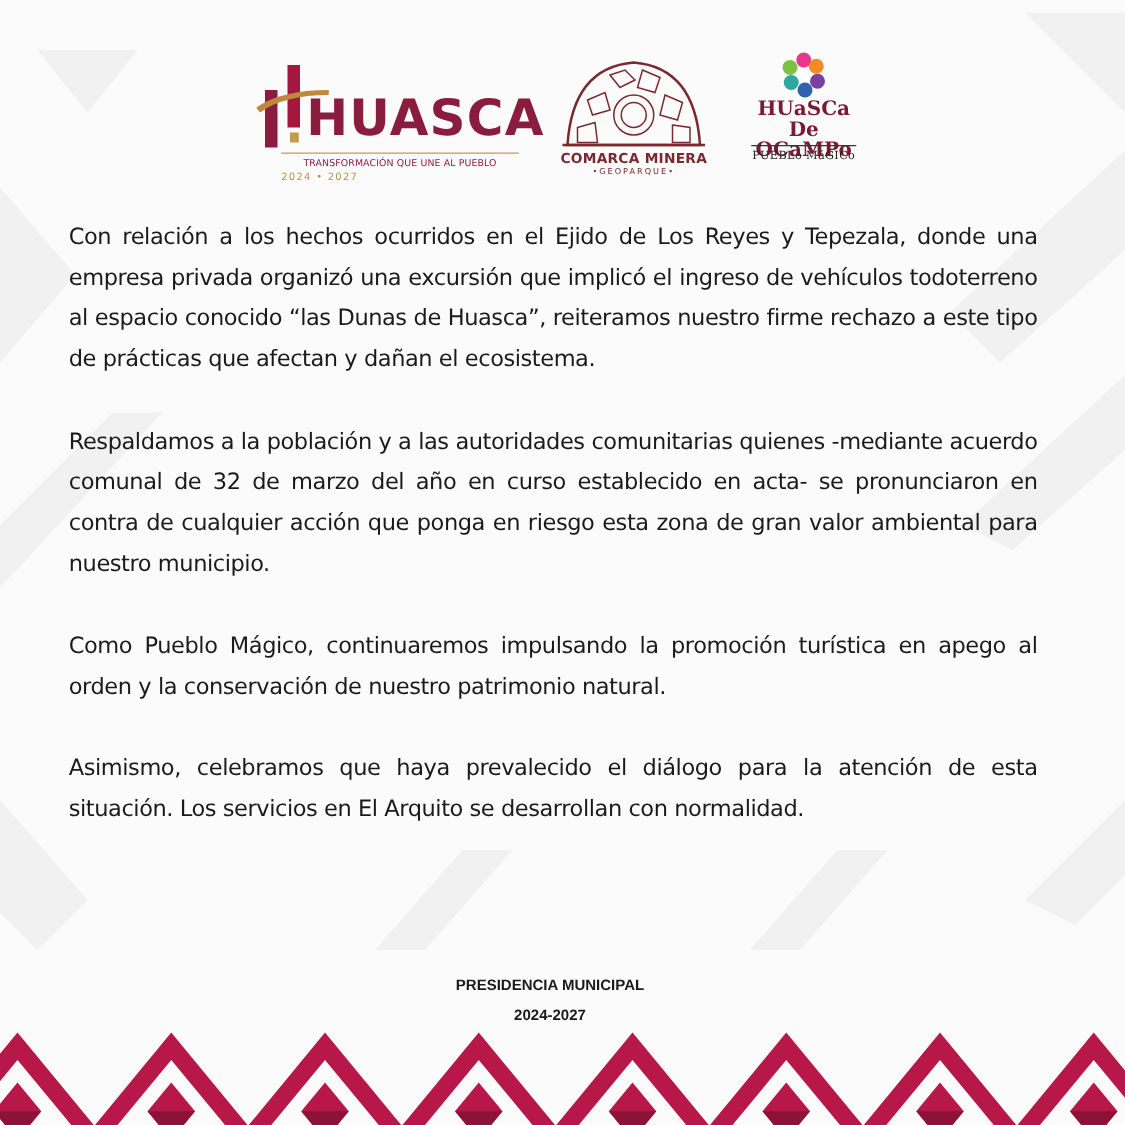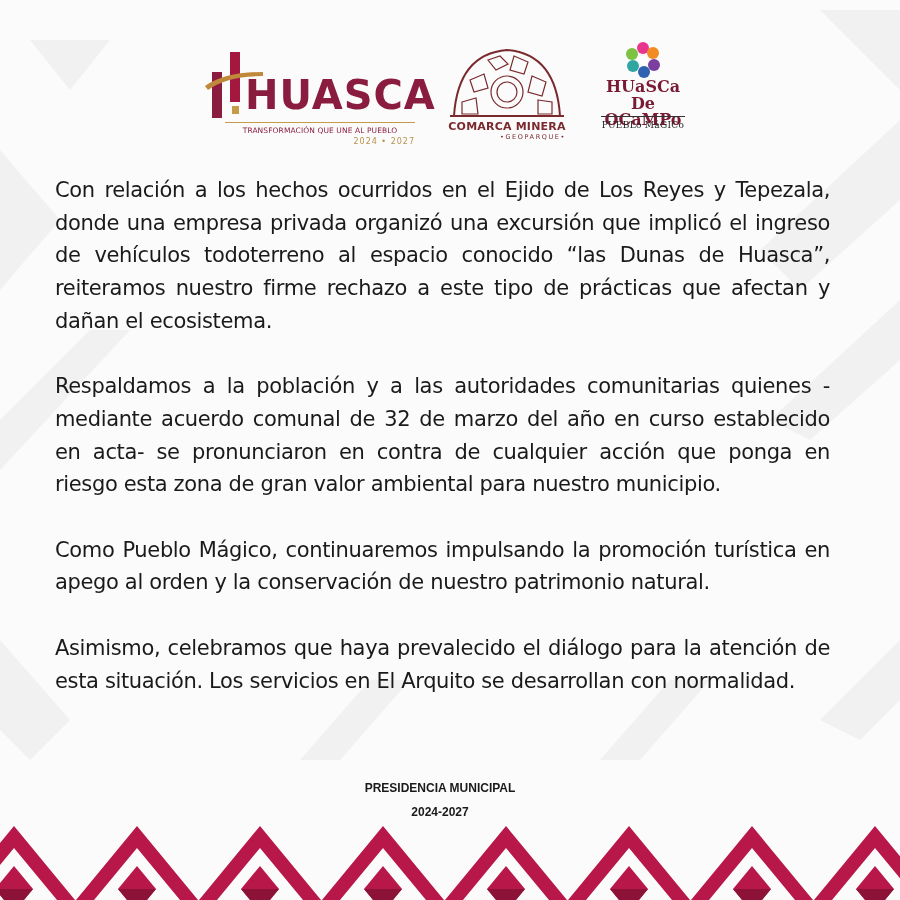--- a/index.html
+++ b/index.html
@@ -18,48 +18,48 @@
       position: absolute; left: 40px; top: 28px;
       font-family: "DejaVu Sans", sans-serif; font-weight: bold;
       font-size: 40px; letter-spacing: 1px; color: #8a1d3f;
     }
     .logo-huasca .tag {
       position: absolute; left: 20px; top: 78px; width: 190px; text-align: center;
       font-size: 7.5px; font-weight: normal; color: #8a1d3f; letter-spacing: 0.1px;
       border-top: 1.5px solid #c59b4a; padding-top: 3px;
     }
     .logo-huasca .years {
-      position: absolute; left: 20px; top: 93px; width: 190px; text-align: right;
+      position: absolute; left: 20px; top: 93px; width: 190px; text-align: left;
       font-size: 8px; color: #b8924a; letter-spacing: 1px;
     }
     .logo-comarca { position: absolute; left: 448px; top: 6px; width: 118px; height: 96px; }
     .logo-comarca .name {
       position: absolute; left: 0; top: 74px; width: 118px; text-align: center;
       font-size: 11px; font-weight: bold; color: #7a2a2e; letter-spacing: 0.2px;
     }
     .logo-comarca .sub {
-      position: absolute; left: 0; top: 87px; width: 118px; text-align: right;
+      position: absolute; left: 0; top: 87px; width: 118px; text-align: center;
       font-size: 6.5px; color: #7a2a2e; letter-spacing: 1.6px;
     }
     .logo-pueblo { position: absolute; left: 593px; top: 0px; width: 110px; height: 100px; }
     .logo-pueblo .l1, .logo-pueblo .l2 {
       position: absolute; left: 0; width: 100px; text-align: center;
       font-family: "DejaVu Serif", serif; font-weight: bold; color: #7a1a35;
       font-size: 16px; line-height: 16px;
     }
     .logo-pueblo .l1 { top: 39px; }
     .logo-pueblo .l2 { top: 56px; }
     .logo-pueblo .rule { position: absolute; left: 8px; top: 76px; width: 84px; border-top: 1.2px solid #333; }
     .logo-pueblo .l3 {
       position: absolute; left: 0; top: 80px; width: 100px; text-align: center;
       font-family: "DejaVu Serif", serif; font-size: 9px; color: #222; letter-spacing: 0.3px;
     }
     .content {
       position: absolute; left: 55px; top: 174px; width: 775px; z-index: 2;
-      font-family: "DejaVu Sans", sans-serif; font-size: 21px; line-height: 32.7px;
+      font-family: "DejaVu Sans", sans-serif; font-size: 18px; line-height: 32.7px;
       color: #1a1a1a; text-align: justify; letter-spacing: -0.35px;
     }
     .content p { margin: 0 0 32.7px 0; }
     .content p:last-child { margin-bottom: 0; }
     .footer {
       position: absolute; left: 0; top: 776px; width: 880px; text-align: center; z-index: 2;
       font-family: "Liberation Sans", sans-serif; font-weight: bold; font-size: 12px;
       line-height: 24px; color: #1a1a1a;
     }
     .border-bottom { position: absolute; left: 0; top: 818px; width: 900px; height: 82px; z-index: 1; }

